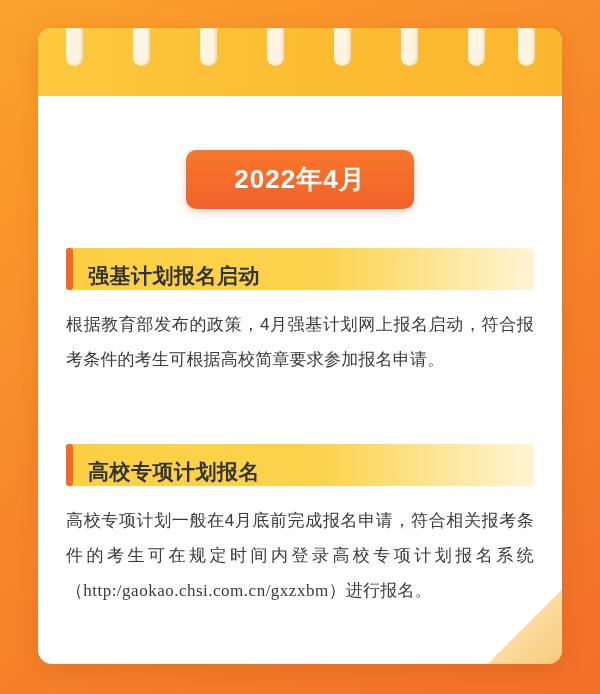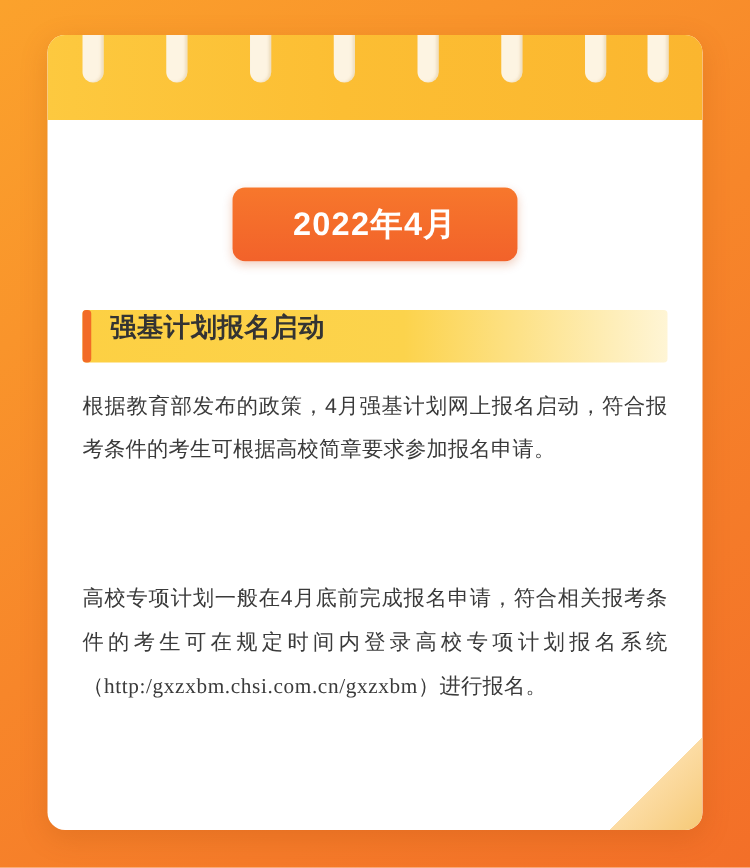--- a/index.html
+++ b/index.html
@@ -100,21 +100,21 @@
   }
   .sec1 { top: 152px; }
   .sec2 { top: 348px; }
 
   .sec-head {
     position: relative;
     height: 42px;
     background: linear-gradient(90deg, #fdd043 0%, #fcd34c 55%, rgba(253,215,88,0.25) 100%);
     border-radius: 3px;
     display: flex;
-    align-items: flex-start;
+    align-items: flex-end;
   }
   .sec-bar {
     position: absolute;
     left: 0;
     top: 0;
     width: 7px;
     height: 42px;
     background: #f26b26;
     border-radius: 3px;
   }
@@ -162,20 +162,24 @@
 
       <div class="section sec1">
         <div class="sec-head">
           <div class="sec-bar"></div>
           <div class="sec-title">强基计划报名启动</div>
         </div>
         <div class="sec-body">根据教育部发布的政策，4月强基计划网上报名启动，符合报考条件的考生可根据高校简章要求参加报名申请。</div>
       </div>
 
       <div class="section sec2">
-        <div class="sec-body"><span>高校专项计划一般在4月底前完成报名申请，符合相关报考条件的考生可在规定时间内登录高校专项计划报名系统（</span><span class="url">http:/gxzxbm.chsi.com.cn/gxzxbm</span><span>）进行报名。</span></div>
+        <div class="sec-head">
+          <div class="sec-bar"></div>
+          <div class="sec-title">高校专项计划报名</div>
+        </div>
+        <div class="sec-body"><span>高校专项计划一般在4月底前完成报名申请，符合相关报考条件的考生可在规定时间内登录高校专项计划报名系统（</span><span class="url">http:/gaokao.chsi.com.cn/gxzxbm</span><span>）进行报名。</span></div>
       </div>
 
     </div>
 
     <div class="fold"></div>
   </div>
 </div>
 
 </body></html>

